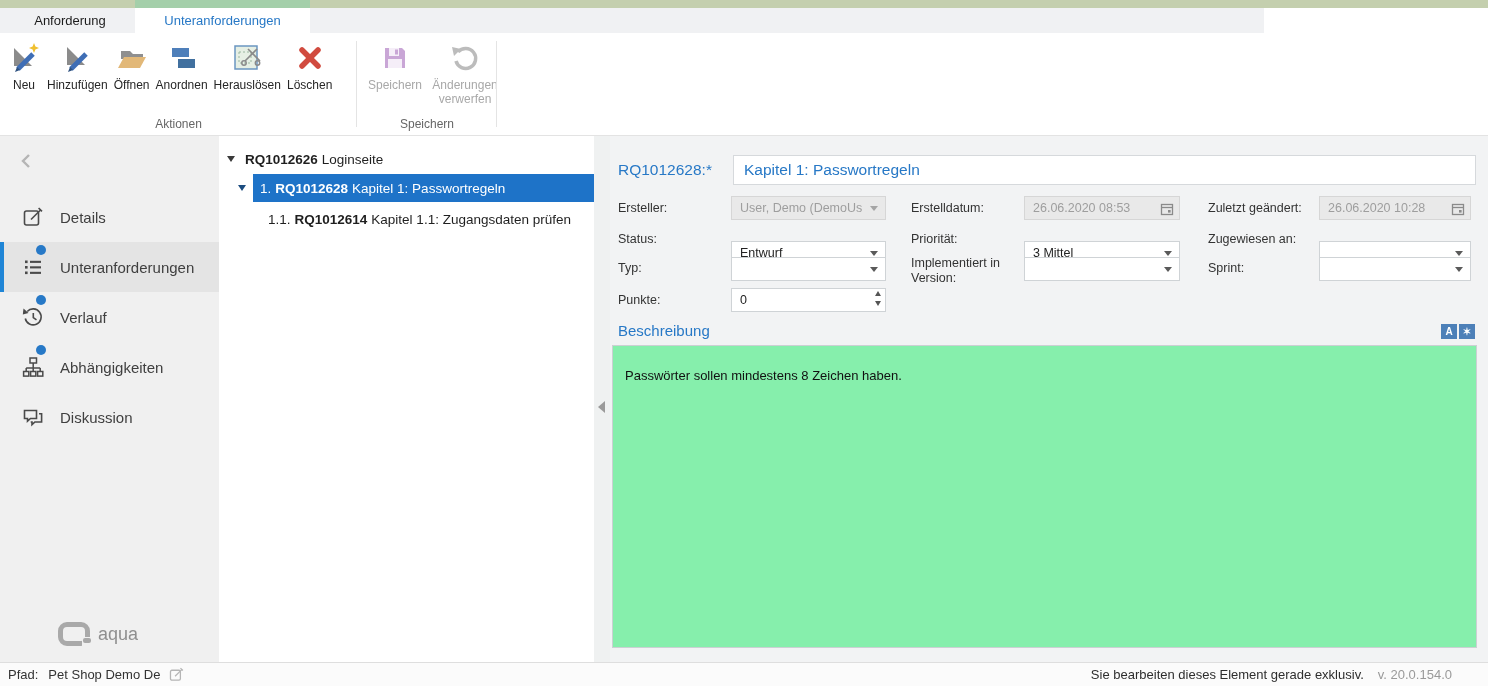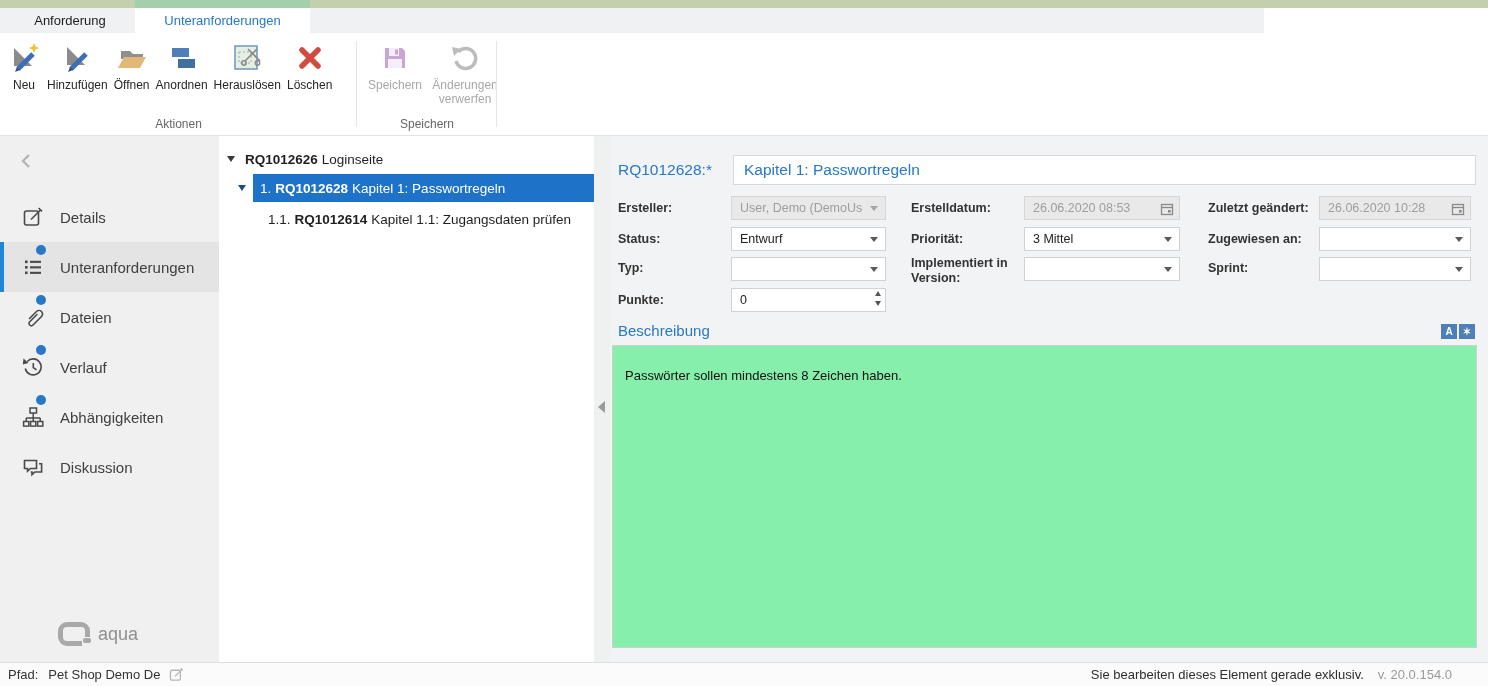--- a/index.html
+++ b/index.html
@@ -69,38 +69,38 @@
                   border-top:6px solid transparent; border-bottom:6px solid transparent;
                   border-right:7px solid #9a9a9a; }
 
   
   .detail { position:absolute; left:610px; top:136px; width:878px; height:526px; background:#f2f3f4; }
   .req-id { position:absolute; left:8px; top:19px; height:30px; line-height:30px;
             font-size:15.5px; color:#2778c6; }
   .title-input { position:absolute; left:123px; top:19px; width:743px; height:30px;
                  border:1px solid #d6d9dc; background:#fff; font-size:15.5px; color:#2778c6;
                  padding:0 10px; font-family:"Liberation Sans", sans-serif; outline:none; }
-  .flabel { position:absolute; font-size:12.5px; color:#333; line-height:1.2;font-weight:bold; }
+  .flabel { position:absolute; font-size:12.5px; color:#333; line-height:1.2; }
   .field { position:absolute; height:24px; background:#fff; border:1px solid #cfd3d6;
            display:flex; align-items:center; padding:0 20px 0 8px; font-size:12.5px; color:#222; }
   .field.disabled { background:#e9e9e9; border-color:#d6d6d6; color:#9e9e9e; }
   .caret { position:absolute; right:7px; top:9px; width:0; height:0;
            border-left:4px solid transparent; border-right:4px solid transparent; border-top:5px solid #5a5a5a; }
   .field.disabled .caret { border-top-color:#a5a5a5; }
   .cal-icon { position:absolute; right:5px; top:5px; }
   .spin { position:absolute; right:4px; top:2px; display:flex; flex-direction:column; gap:5px; align-items:center; }
   .spin-up { width:0; height:0; border-left:3.5px solid transparent; border-right:3.5px solid transparent; border-bottom:5px solid #555; }
   .spin-dn { width:0; height:0; border-left:3.5px solid transparent; border-right:3.5px solid transparent; border-top:5px solid #555; }
 
   
   .lab-c1 { left:8px; width:108px; }  .fld-c1 { left:121px; width:155px; }
   .lab-c2 { left:301px; width:104px; } .fld-c2 { left:414px; width:156px; }
   .lab-c3 { left:598px; width:108px; } .fld-c3 { left:709px; width:152px; }
   .row1 { top:60px; } .row1l { top:65px; }
-  .row2 { top:91px; } .row2l { top:96px; }
+  .row2 { top:105px; } .row2l { top:96px; }
   .row3 { top:121px; } .row3l { top:120px; }
   .row4 { top:152px; } .row4l { top:157px; }
 
   .desc-header { position:absolute; left:8px; top:186px; font-size:15px; color:#2778c6; }
   .translate-box { position:absolute; right:13px; top:188px; display:flex; gap:2px; }
   .tico { width:16px; height:15px; background:#4d80b8; color:#fff; font-size:10px; font-weight:bold;
           display:flex; align-items:center; justify-content:center; cursor:default; }
   .desc-box { position:absolute; left:2px; top:209px; width:865px; height:303px;
               background:#86efac; border:1px solid #ccd0d3; padding:22px 12px; font-size:13px; color:#111; }
 
@@ -257,29 +257,20 @@
               <rect x="9" y="5.8" width="11" height="2.1"></rect>
                 <rect x="9" y="11.3" width="11" height="2.1"></rect>
                 <rect x="9" y="16.8" width="11" height="2.1"></rect>
             </g>
           </svg>
         </span>
         <span class="side-dot"></span>
         <span class="side-label">Unteranforderungen</span>
       </div>
 
-      <div class="side-item">
-        <span class="side-icon">
-          <svg width="24" height="24" viewBox="0 0 24 24" fill="none" stroke="#4a4a4a" stroke-width="1.6" stroke-linecap="round">
-            <path d="M8.5 13.5 L15.5 6.5 a3.5 3.5 0 0 1 5 5 L12 20 a2.3 2.3 0 0 1 -3.3 -3.3 L16 9.5"></path>
-          </svg>
-        </span>
-        <span class="side-dot"></span>
-        <span class="side-label">Dateien</span>
-      </div>
 
       <div class="side-item">
         <span class="side-icon">
           <svg width="24" height="24" viewBox="0 0 24 24" fill="none" stroke="#4a4a4a" stroke-width="1.6">
             <path d="M6.2 6.5 A8 8 0 1 1 4.3 13.5"></path>
             <polygon points="2.5,3.5 7.5,8 1.8,9.5" fill="#4a4a4a" stroke="none"></polygon>
             <path d="M12.3 8 v4.6 l3.2 2.2"></path>
           </svg>
         </span>
         <span class="side-dot"></span>

